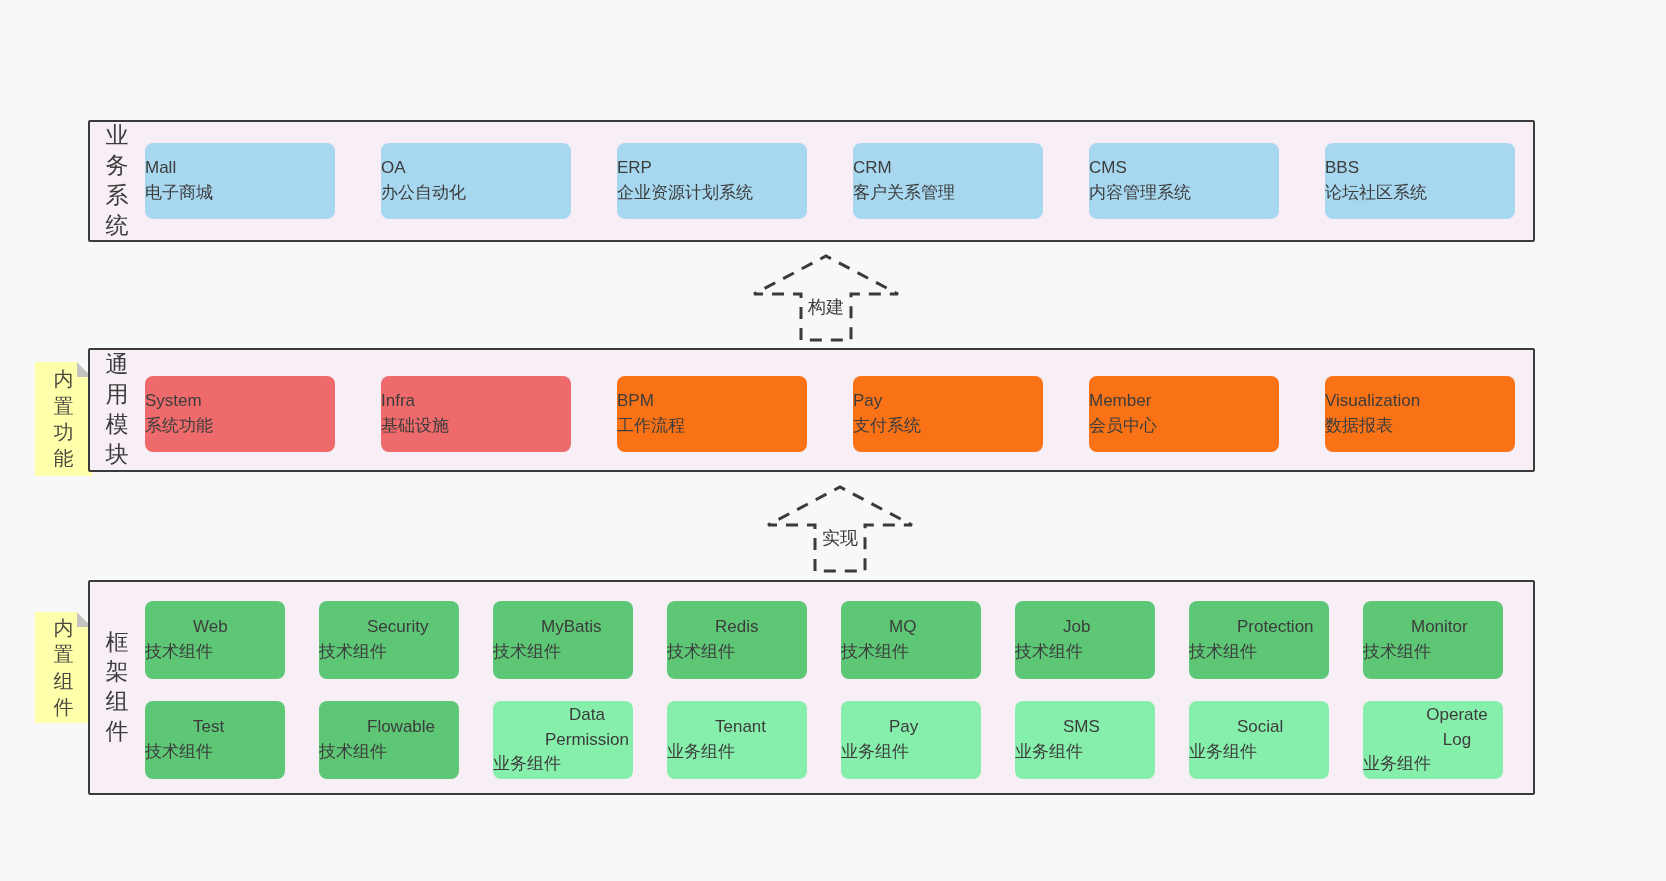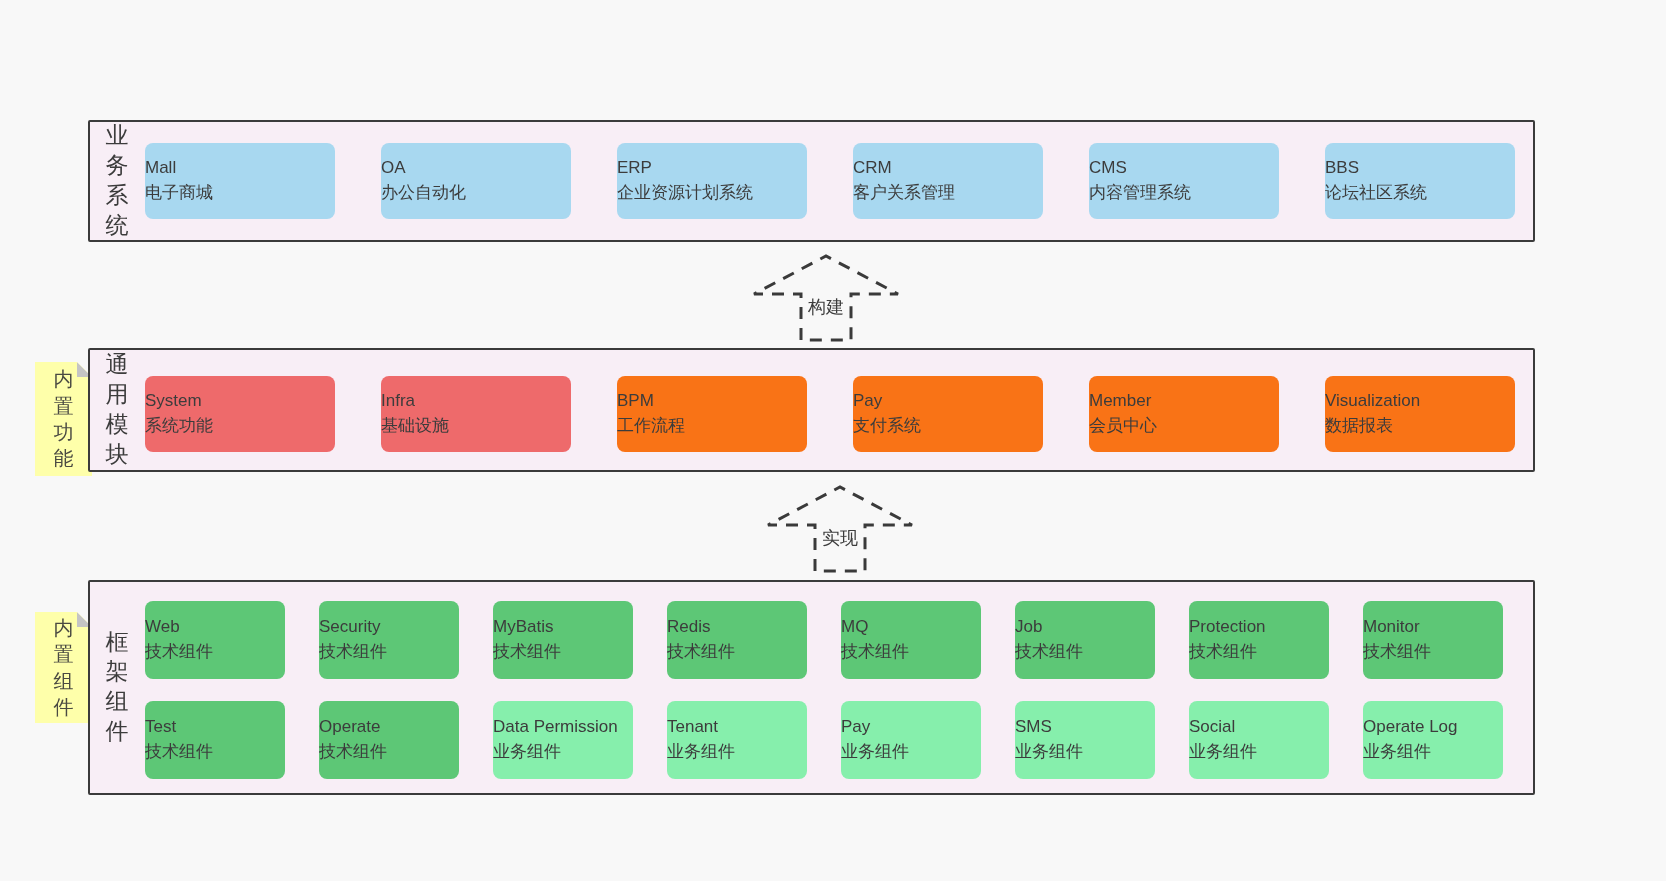--- a/index.html
+++ b/index.html
@@ -41,21 +41,21 @@
   }
   .wide{width:190px;height:76px;}
   .small{width:140px;height:78px;}
   .blue{background:#a8d8f0;}
   .red{background:#ee6a6b;}
   .pink{background:#f97316;}
   .green{background:#5dc776;}
   .lgreen{background:#86efac;}
   .bbox .en{white-space:pre-wrap;}
   .bbox .zh{white-space:nowrap;}
-  .small .en{max-width:128px;}
+  .small .en{max-width:128px;margin-left:48px;}
 
   
   .sticky{
     position:absolute;left:35px;width:57px;z-index:1;background:#feffaa;
     clip-path:polygon(0 0, calc(100% - 15px) 0, 100% 15px, 100% 100%, 0 100%);
     display:flex;align-items:center;justify-content:center;
   }
   .sticky-b2{top:362px;height:114px;}
   .sticky-b3{top:612px;height:111px;}
   .sticky .vtext{
@@ -203,21 +203,21 @@
         <div class="zh">技术组件</div>
       </div>
     </div>
 
     <div class="boxrow row-b">
       <div class="bbox small green">
         <div class="en">Test</div>
         <div class="zh">技术组件</div>
       </div>
       <div class="bbox small green">
-        <div class="en">Operate</div>
+        <div class="en">Flowable</div>
         <div class="zh">技术组件</div>
       </div>
       <div class="bbox small lgreen">
         <div class="en">Data Permission</div>
         <div class="zh">业务组件</div>
       </div>
       <div class="bbox small lgreen">
         <div class="en">Tenant</div>
         <div class="zh">业务组件</div>
       </div>

